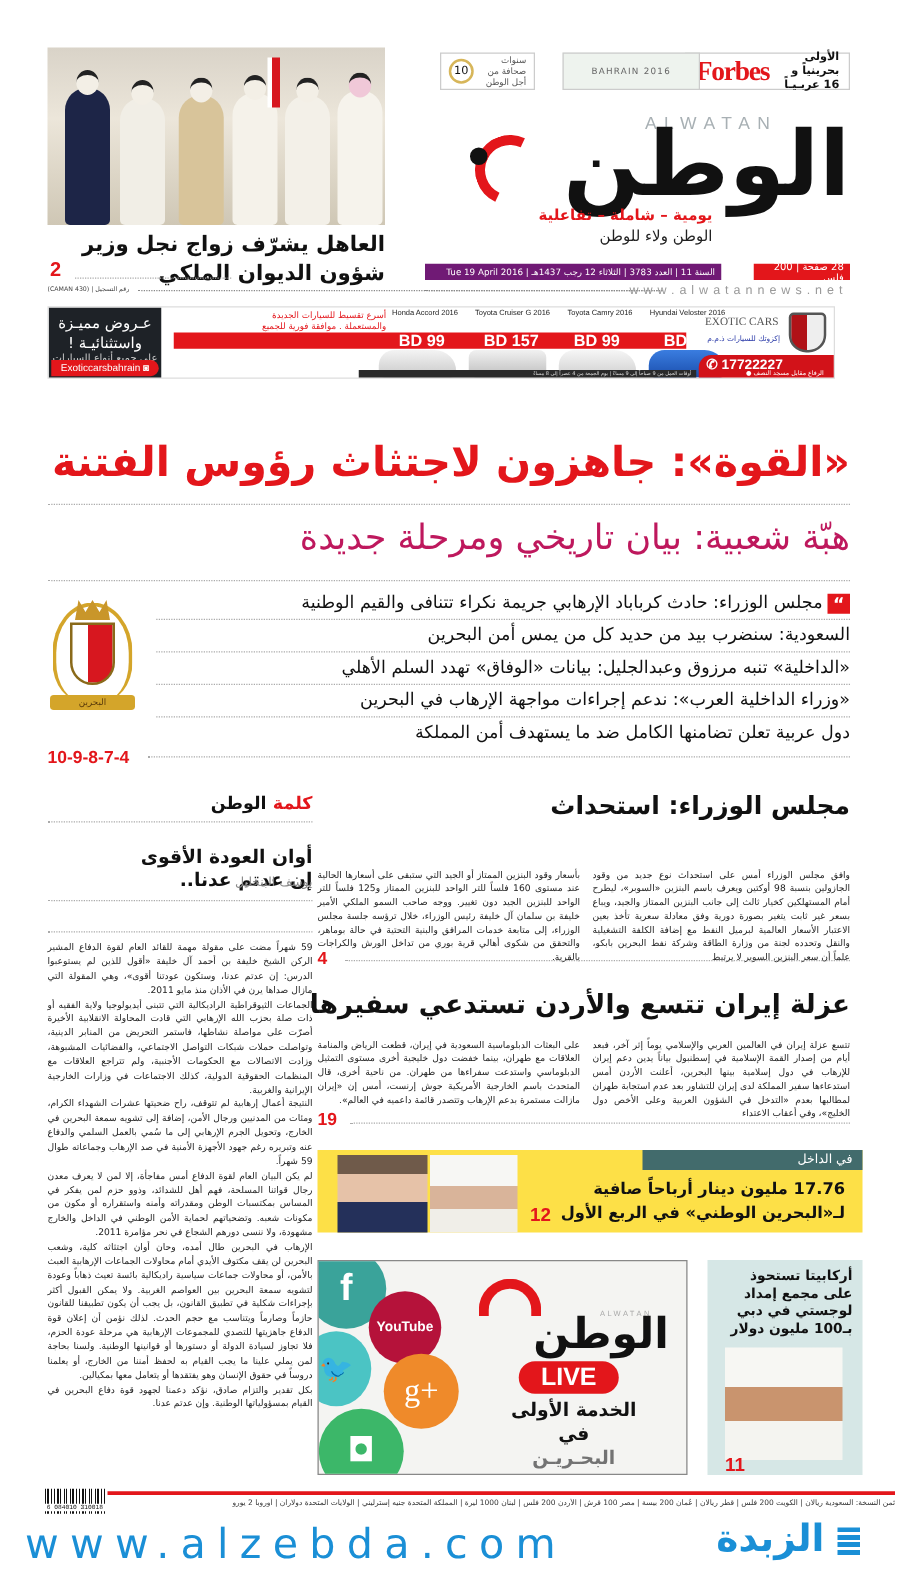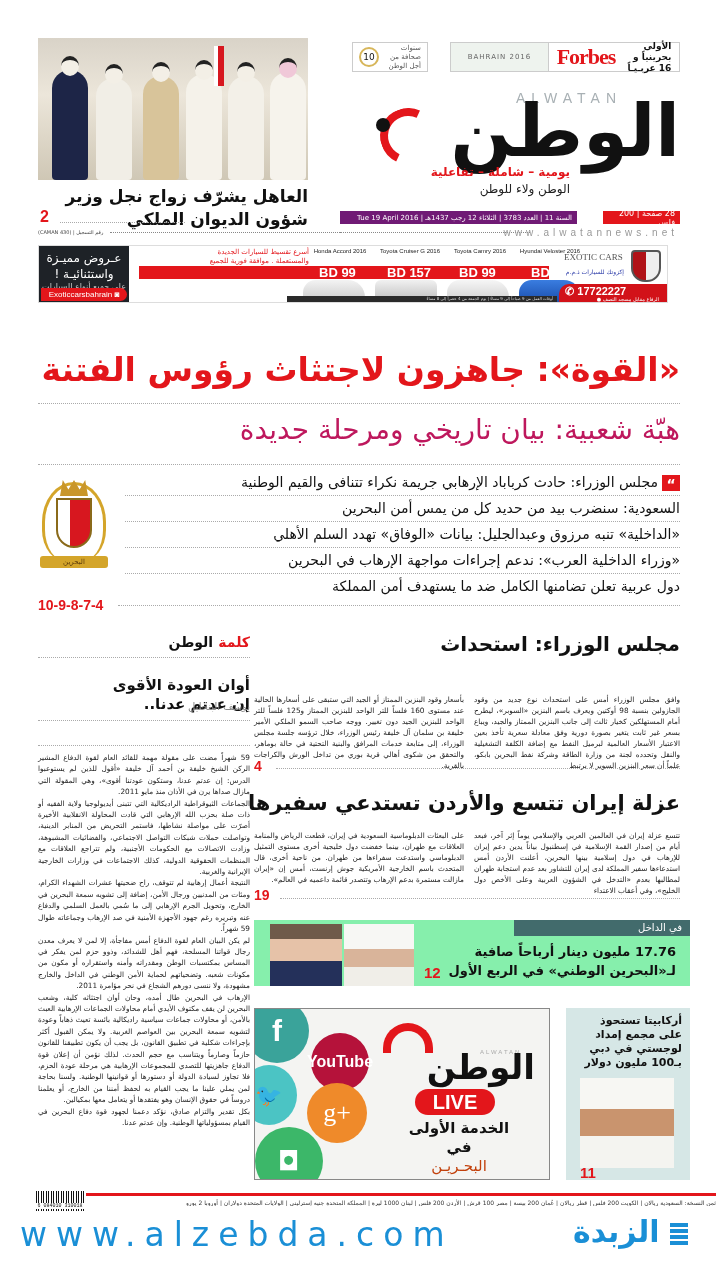--- a/index.html
+++ b/index.html
@@ -39,21 +39,21 @@
 .bullet{right:40px;font-size:14px;line-height:22px;color:#111}
 .quote-mark{right:40px;top:475px;width:18px;height:16px;background:#e3161b;color:#fff;font-size:14px;font-weight:bold;text-align:center;line-height:18px}
 .emblem{left:38px;top:478px;width:72px;height:115px}
 
 .art-head{right:40px;font-weight:bold;font-size:20px;line-height:26px}
 .body-txt{font-size:7.3px;line-height:11px;color:#222;text-align:justify}
 
 .kalima{left:38px;top:632px;width:212px}
 .col-left{left:38px;width:212px;font-size:7.3px;line-height:11.4px;text-align:justify;color:#222}
 
-.inside{left:254px;top:920px;width:436px;height:66px;background:#86efac}
+.inside{left:254px;top:920px;width:436px;height:66px;background:#fde047}
 .inside-tab{position:absolute;right:0;top:0;width:176px;height:16px;background:#426b6c;color:#fff;font-size:10px;padding-right:8px;line-height:16px}
 
 .live{left:254px;top:1008px;width:296px;height:172px;background:#f4f4f2;border:1px solid #888;overflow:hidden}
 .bub{position:absolute;border-radius:50%;color:#fff;font-weight:bold;display:flex;align-items:center;justify-content:center}
 .arka{left:566px;top:1008px;width:124px;height:172px;background:#d6e7e6}
 
 .redline{left:86px;top:1193px;width:630px;height:3px;background:#e3161b}
 .barcode{left:36px;top:1191px;width:48px;height:20px;background:repeating-linear-gradient(90deg,#111 0 1px,#fff 1px 2px,#111 2px 3px,#fff 3px 5px)}
 .footer-url{left:20px;top:1215px;font-size:33px;letter-spacing:9px;color:#1a8fd6;font-family:"DejaVu Sans",sans-serif}
 .zebda{right:32px;top:1214px;font-size:30px;font-weight:bold;color:#1a8fd6}
@@ -85,21 +85,21 @@
 <div class="abs top-head rtl">العاهل يشرّف زواج نجل وزير شؤون الديوان الملكي</div>
 <div class="abs pg-num" style="left:40px;top:208px;font-size:16px">2</div>
 <div class="abs dots" style="left:60px;top:222px;width:125px"></div>
 <div class="abs" style="left:38px;top:229px;font-size:5px;color:#444">(CAMAN 430) | رقم التسجيل</div>
 <div class="abs dots" style="left:110px;top:232px;width:420px;border-top:1px dotted #888"></div>
 
 <div class="abs badge rtl" style="left:548px;width:132px">
   <span style="font-size:9px;font-weight:bold;line-height:11px;width:52px">الأولى بحرينياً و 16 عربـيـاً</span>
   <span class="forbes">Forbes</span>
 </div>
-<div class="abs badge" style="left:450px;width:99px;background:#eef3ee;color:#666;font-size:7px;letter-spacing:1px">BAHRAIN 2016</div>
+<div class="abs badge" style="left:450px;width:110px;background:#eef3ee;color:#666;font-size:7px;letter-spacing:1px">BAHRAIN 2016</div>
 <div class="abs badge rtl" style="left:352px;width:76px">
   <span style="font-size:7px;color:#555;width:38px;line-height:9px">سنوات صحافة من أجل الوطن</span>
   <span style="width:20px;height:20px;border:2px solid #d7b65a;border-radius:50%;display:flex;align-items:center;justify-content:center;font-size:9px">10</span>
 </div>
 
 <div class="abs mast">
   <div class="alwatan-latin">ALWATAN</div>
   <div class="logo-ar">الوطن</div>
   <div class="logo-ring"></div>
   <div class="logo-dot"></div>
@@ -210,32 +210,32 @@
   <div style="position:absolute;left:90px;top:4px;width:70px;height:62px;background:linear-gradient(#f7f7f4 0 40%,#d9b49a 40% 70%,#f0eee8 70%)"></div>
   <div class="rtl" style="position:absolute;right:14px;top:22px;width:230px;font-weight:bold;font-size:13px;line-height:19px">
     <div>17.76 مليون دينار أرباحاً صافية</div>
     <div>لـ«البحرين الوطني» في الربع الأول</div>
   </div>
   <div class="pg-num" style="position:absolute;left:170px;top:44px;font-size:15px">12</div>
 </div>
 
 <div class="abs live">
   <div class="bub" style="left:-10px;top:-10px;width:64px;height:64px;background:#3aa39a;font-size:30px;font-family:'Liberation Sans',sans-serif">f</div>
-  <div class="bub" style="left:56px;top:24px;width:58px;height:58px;background:#b5123a;font-size:16px;font-family:'Liberation Sans',sans-serif">YouTube</div>
+  <div class="bub" style="left:40px;top:24px;width:58px;height:58px;background:#b5123a;font-size:11px;font-family:'Liberation Sans',sans-serif">YouTube</div>
   <div class="bub" style="left:-14px;top:56px;width:56px;height:60px;background:#4bc4c4;font-size:22px">🐦</div>
   <div class="bub" style="left:52px;top:74px;width:60px;height:60px;background:#ef8a2a;font-size:26px;font-family:'Liberation Serif',serif;font-weight:normal">g+</div>
   <div class="bub" style="left:0;top:118px;width:68px;height:68px;background:#3cb769;font-size:26px">◘</div>
   <div style="position:absolute;left:128px;top:14px;width:50px;height:30px;border:8px solid #e3161b;border-bottom:none;border-radius:50px 50px 0 0"></div>
   <div style="position:absolute;left:225px;top:40px;font-size:6px;letter-spacing:2px;color:#aaa;font-family:'Liberation Sans',sans-serif">ALWATAN</div>
   <div style="position:absolute;right:14px;top:38px;font-size:34px;font-weight:bold;letter-spacing:-3px">الوطن</div>
   <div style="position:absolute;left:160px;top:80px;width:80px;height:26px;background:#e3161b;border-radius:13px;color:#fff;font-weight:bold;font-size:20px;text-align:center;line-height:26px;font-family:'Liberation Sans',sans-serif">LIVE</div>
   <div style="position:absolute;right:20px;top:110px;width:140px;text-align:center;font-size:15px;font-weight:bold;line-height:19px">
     <div>الخدمة الأولى</div>
     <div>في</div>
-    <div style="color:#c2410c;font-weight:normal">البحـريـن</div>
+    <div style="color:#737373;font-weight:bold">البحـريـن</div>
   </div>
 </div>
 
 <div class="abs arka">
   <div class="rtl" style="position:absolute;right:8px;top:6px;width:104px;font-weight:bold;font-size:11px;line-height:14px">أركابيتا تستحوذ على مجمع إمداد لوجستي في دبي بـ100 مليون دولار</div>
   <div style="position:absolute;left:14px;top:70px;width:94px;height:90px;background:linear-gradient(180deg,#f7f7f3 0 35%,#c9946e 35% 65%,#f4f4f0 65%)"></div>
   <div class="pg-num" style="position:absolute;left:14px;top:156px;font-size:15px">11</div>
 </div>
 
 <div class="abs barcode"></div>

